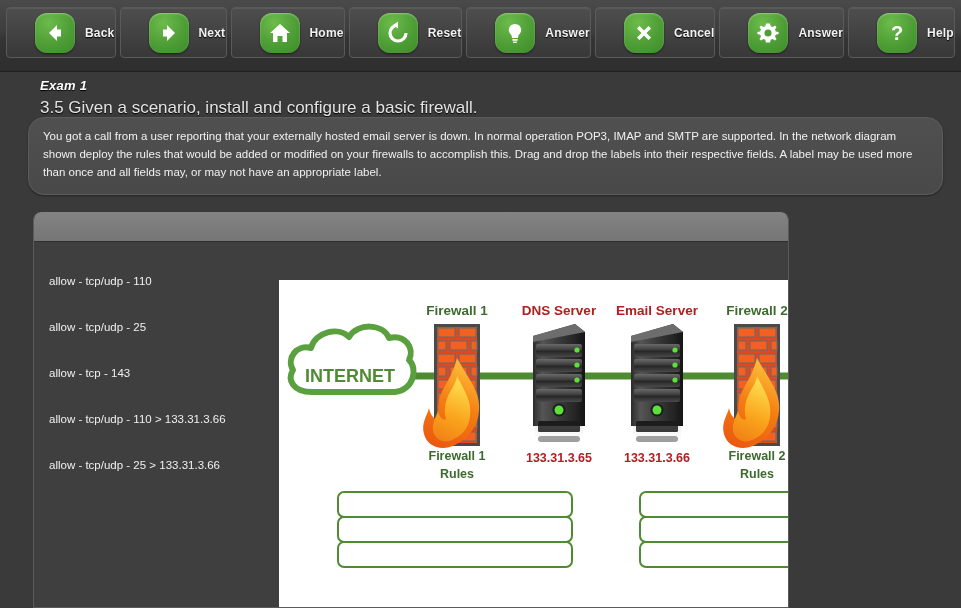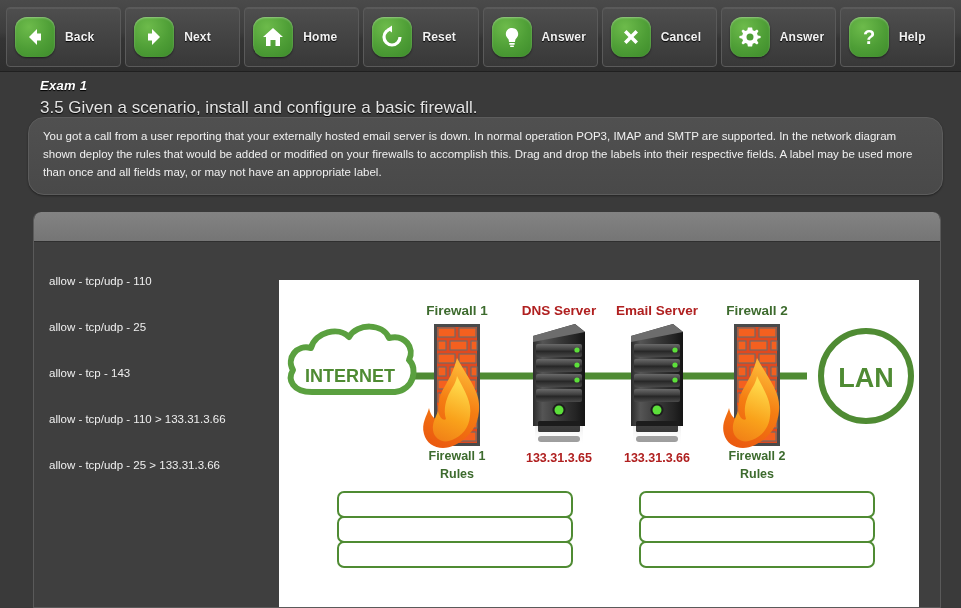--- a/index.html
+++ b/index.html
@@ -14,28 +14,28 @@
   
   #toolbar {
     position: absolute; left: 0; top: 0;
     width: 961px; height: 72px;
     background: linear-gradient(180deg,#4a4a4a 0%,#3d3d3d 45%,#343434 55%,#2e2e2e 100%);
     border-bottom: 1px solid #202020;
     display: flex; align-items: flex-start;
     padding: 7px 4px 0 4px;
   }
   .tbtn {
-    height: 60px;
+    height: 51px;
     flex: 1 1 0;
     margin: 0 2px;
     border: 1px solid #5a5a5a;
     border-radius: 4px;
     background: linear-gradient(180deg,#4e4e4e 0%,#434343 50%,#383838 100%);
     display: flex; align-items: center;
-    padding-left: 8px;
+    padding-left: 28px;
     cursor: pointer;
     box-shadow: inset 0 1px 0 rgba(255,255,255,0.07);
   }
   .tbtn .ico {
     width: 40px; height: 40px;
     border-radius: 12px;
     background: radial-gradient(circle at 35% 25%, #6dbb4b 0%, #4e9e36 55%, #3d8b2b 100%);
     box-shadow: inset 0 1px 2px rgba(255,255,255,0.35), 0 1px 2px rgba(0,0,0,0.5);
     display: flex; align-items: center; justify-content: center;
     flex: 0 0 auto;
@@ -80,21 +80,21 @@
   }
   #scenario-text {
     color: #f0f0f0;
     font-size: 11.5px;
     line-height: 18px;
   }
 
   
   #main-panel {
     position: absolute; left: 33px; top: 212px;
-    width: 908px; height: 396px;
+    width: 756px; height: 396px;
     background: #3f3f3f;
     border: 1px solid #5a5a5a;
     border-top: none;
     border-radius: 8px 8px 0 0;
     overflow: hidden;
   }
   #main-panel-titlebar {
     height: 30px;
     background: linear-gradient(180deg,#838383 0%,#757575 100%);
     border-radius: 7px 7px 0 0;

